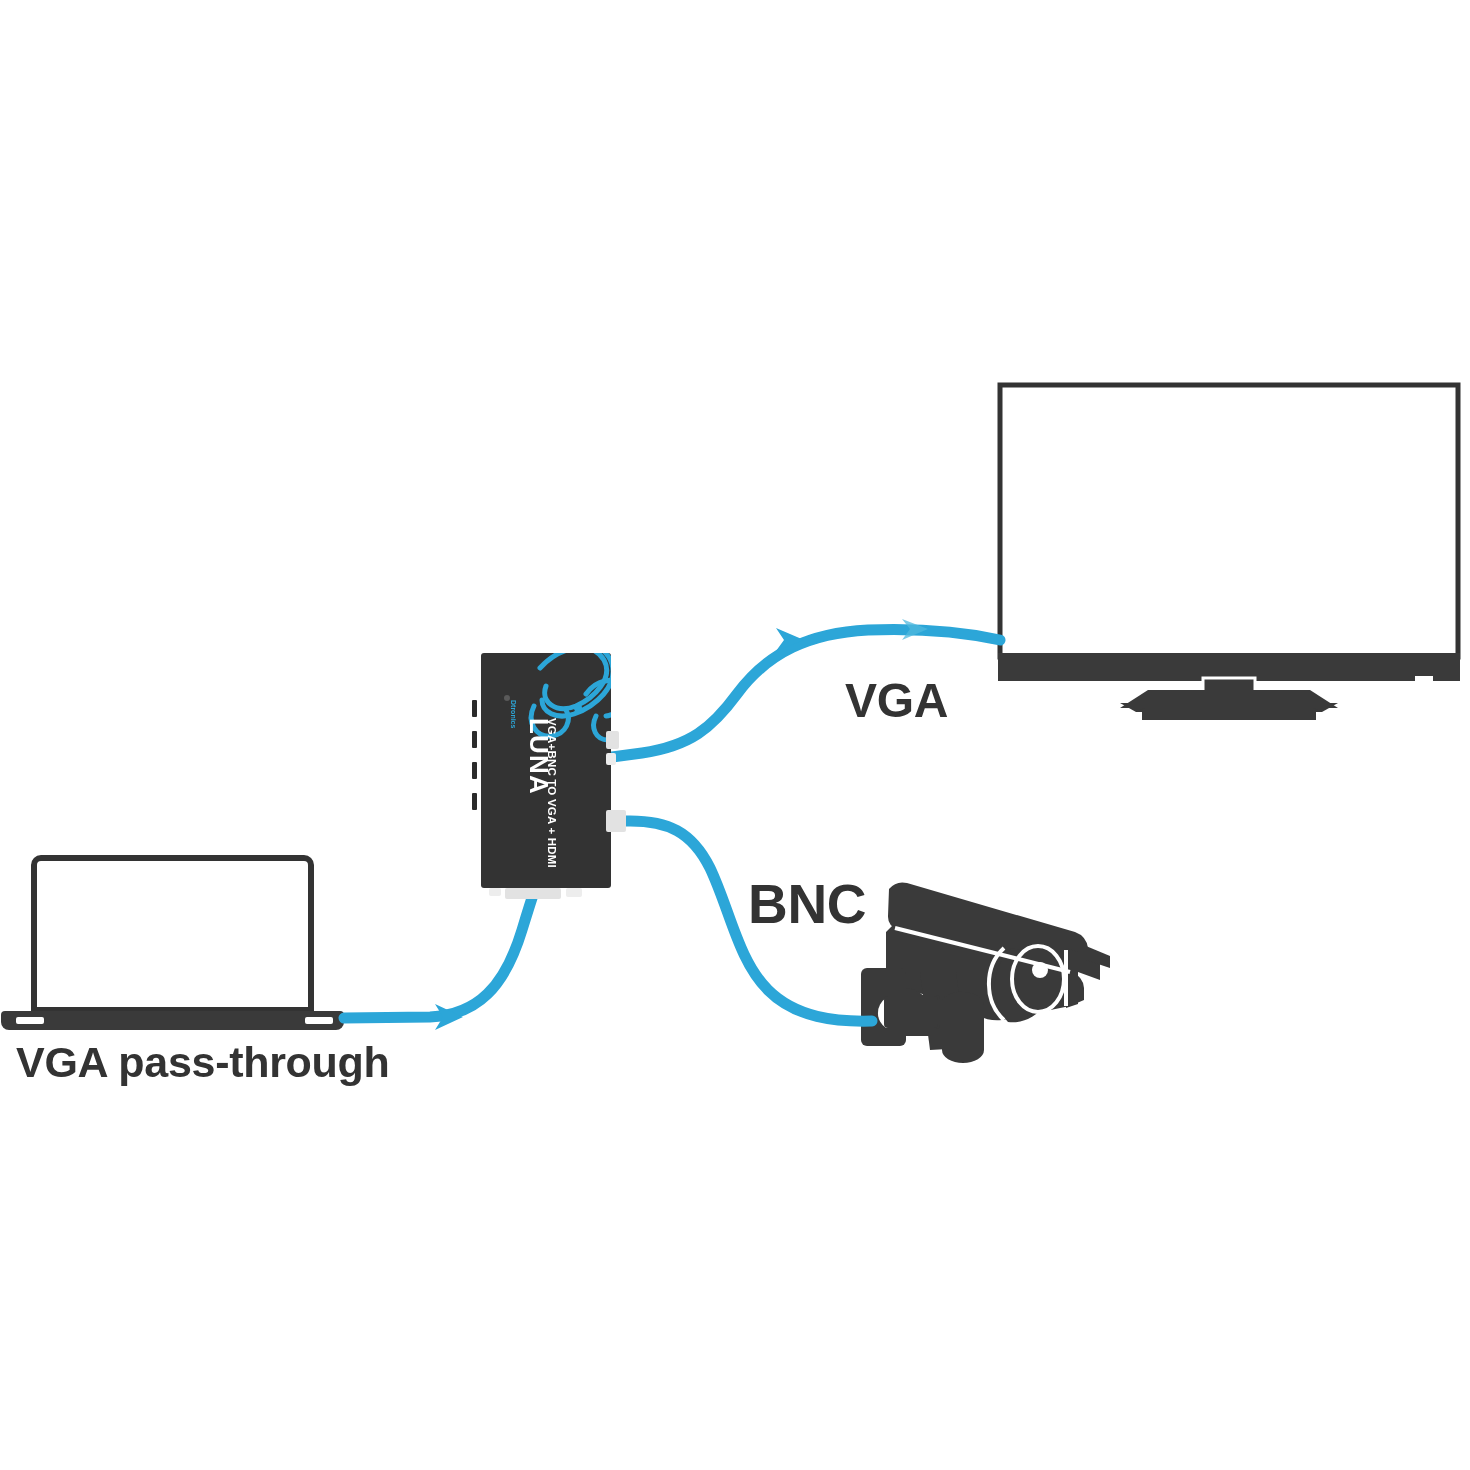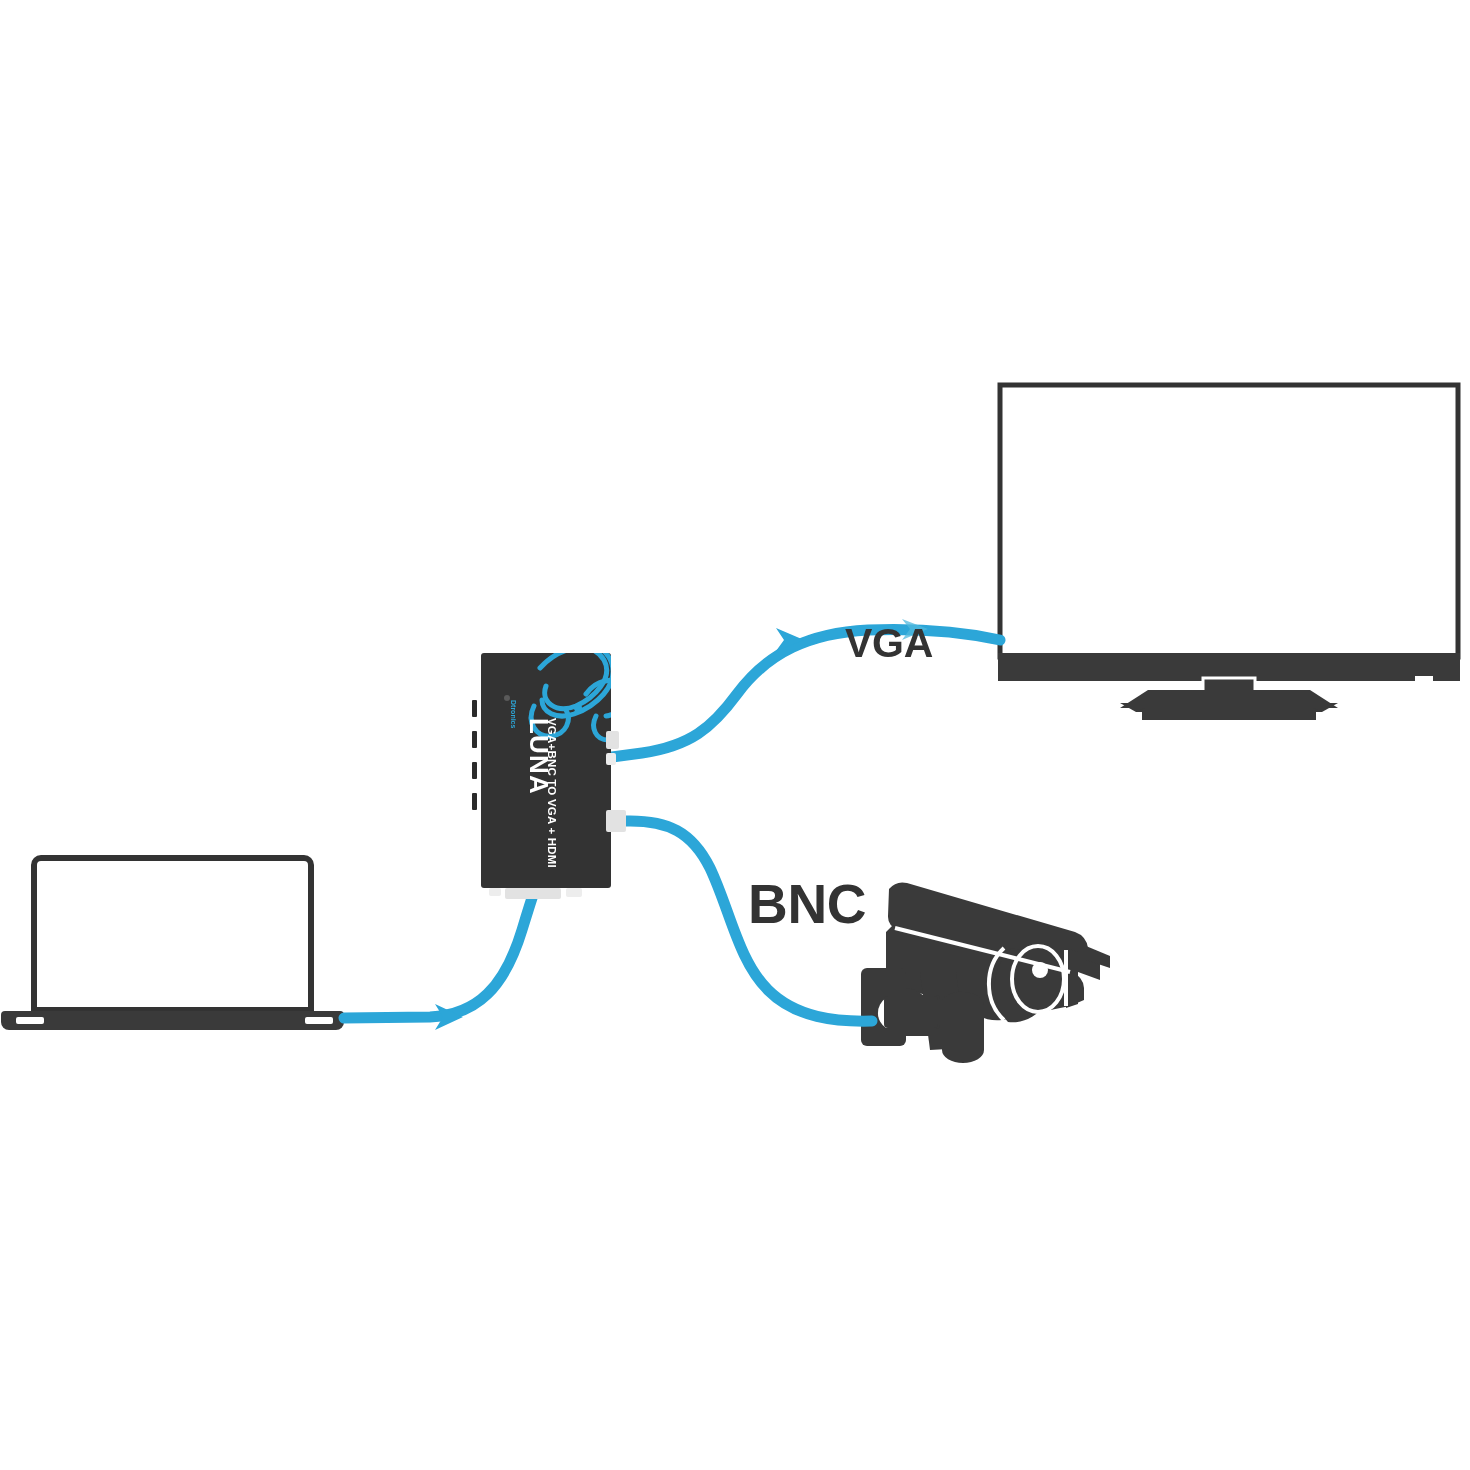--- a/index.html
+++ b/index.html
@@ -35,22 +35,22 @@
     white-space: nowrap;
     letter-spacing: -0.3px;
   }
   #label-vga-passthrough {
     left: 16px;
     top: 1038px;
     font-size: 43px;
   }
   #label-vga {
     left: 845px;
-    top: 620px;
-    font-size: 41px;
+    top: 673px;
+    font-size: 48px;
   }
   #label-bnc {
     left: 748px;
     top: 872px;
     font-size: 55px;
   }
   .device-text {
     font-family: "Liberation Sans", sans-serif;
     fill: #ffffff;
   }
@@ -180,18 +180,19 @@
 
       <g>
         <text class="device-text" x="0" y="0" transform="translate(530,718) rotate(90)" font-size="26" font-weight="bold" letter-spacing="1.2">LUNA</text>
         <text class="device-text" x="0" y="0" transform="translate(548,718) rotate(90)" font-size="11.5" font-weight="bold" letter-spacing="0.2">VGA+BNC TO VGA + HDMI</text>
         <text x="0" y="0" transform="translate(511,700) rotate(90)" font-size="7" font-weight="bold" fill="#2ca6d8" font-family="'Liberation Sans', sans-serif">Dtronics</text>
         <circle cx="507" cy="698" r="3" fill="#5a5a5a"></circle>
       </g>
     </g>
   </svg>
 
+  <div class="diagram-label" id="label-vga-passthrough">VGA pass-through</div>
 
   <div class="diagram-label" id="label-vga">VGA</div>
 
   <div class="diagram-label" id="label-bnc">BNC</div>
 
 </div>
 
 </body></html>

